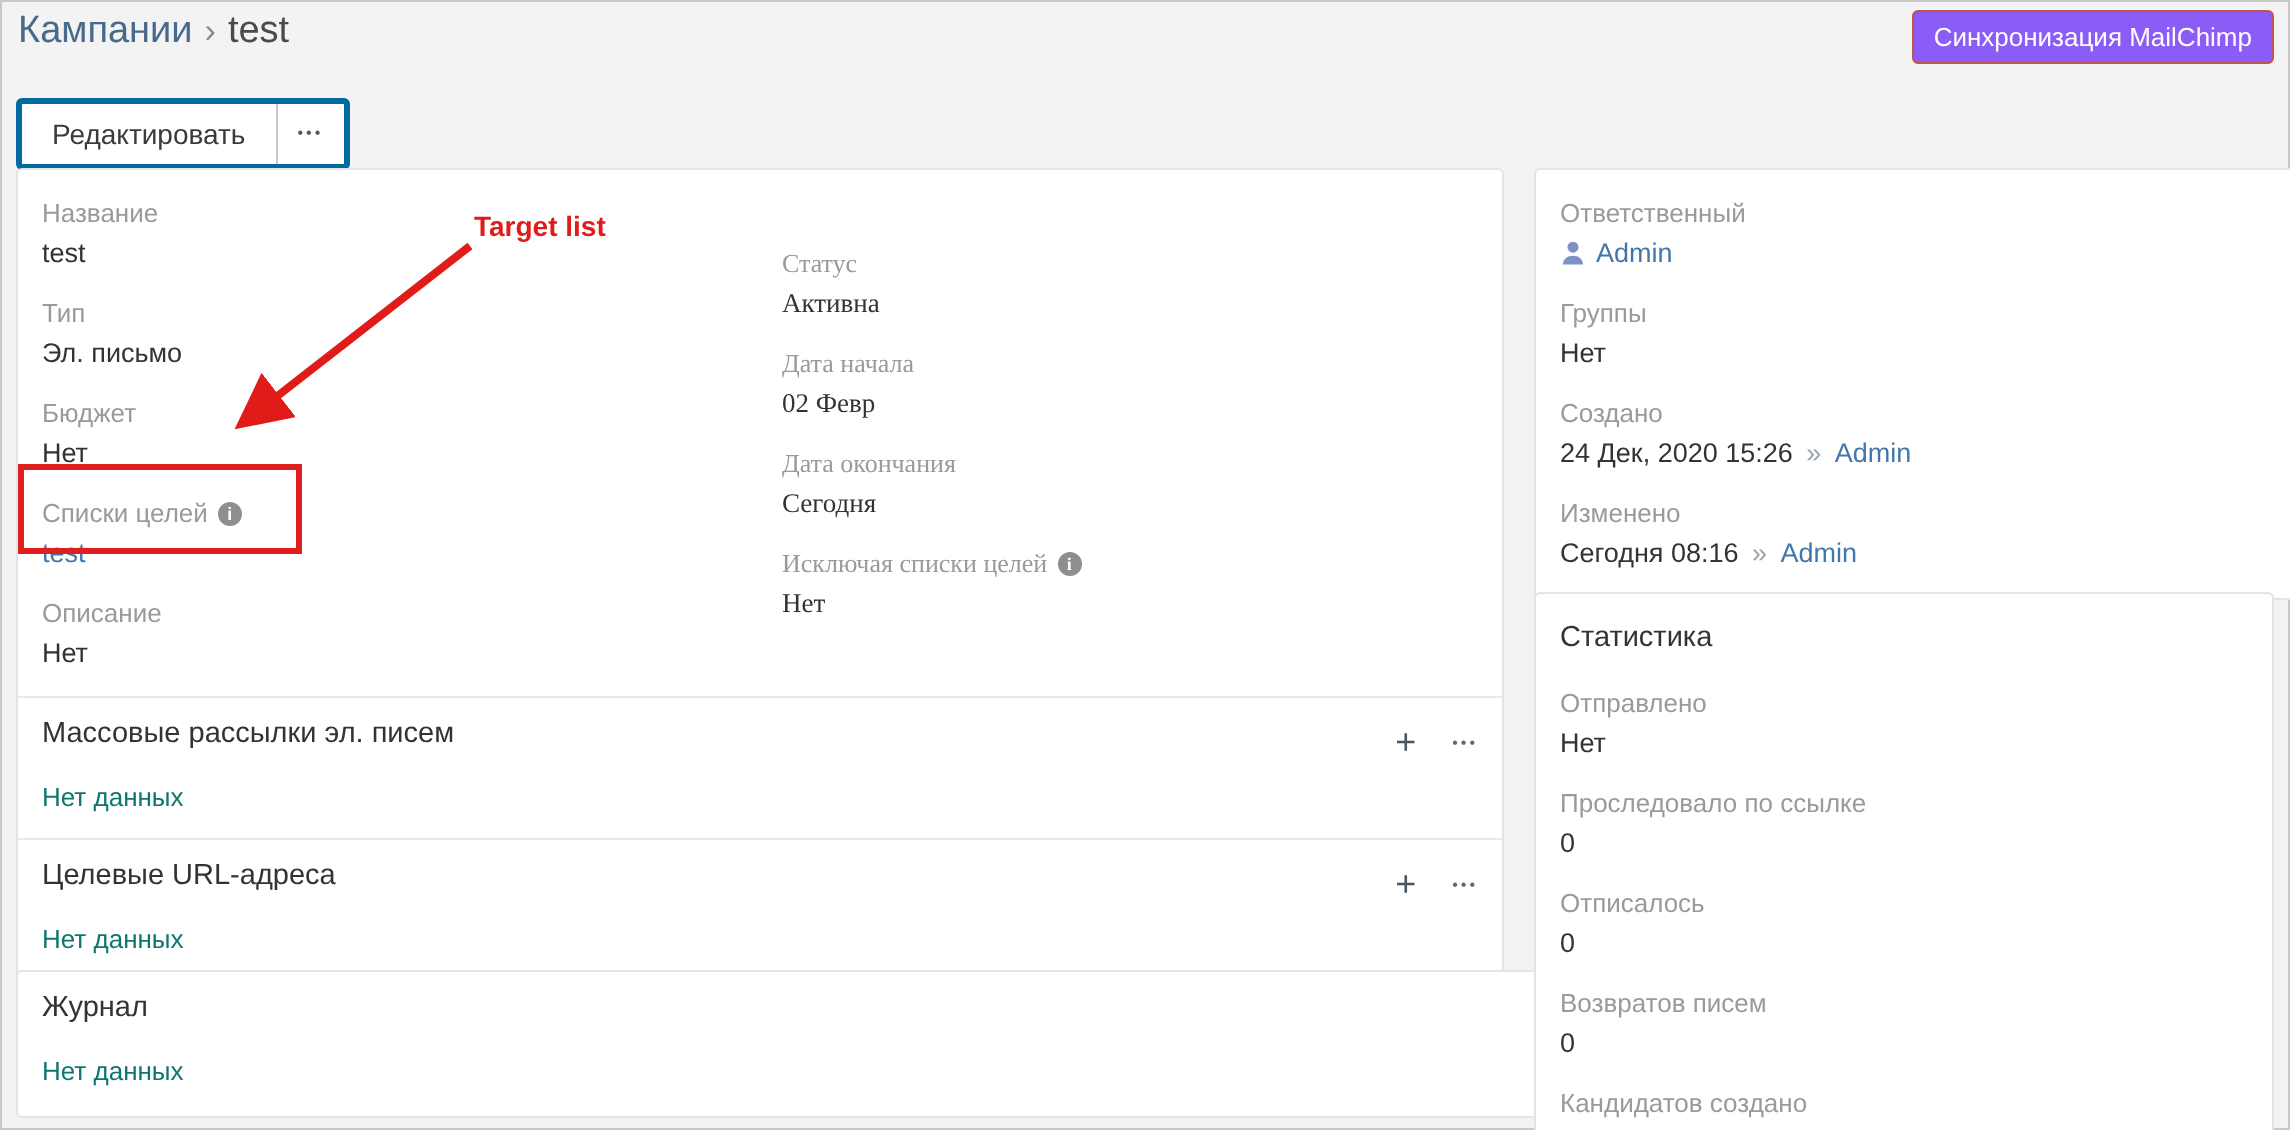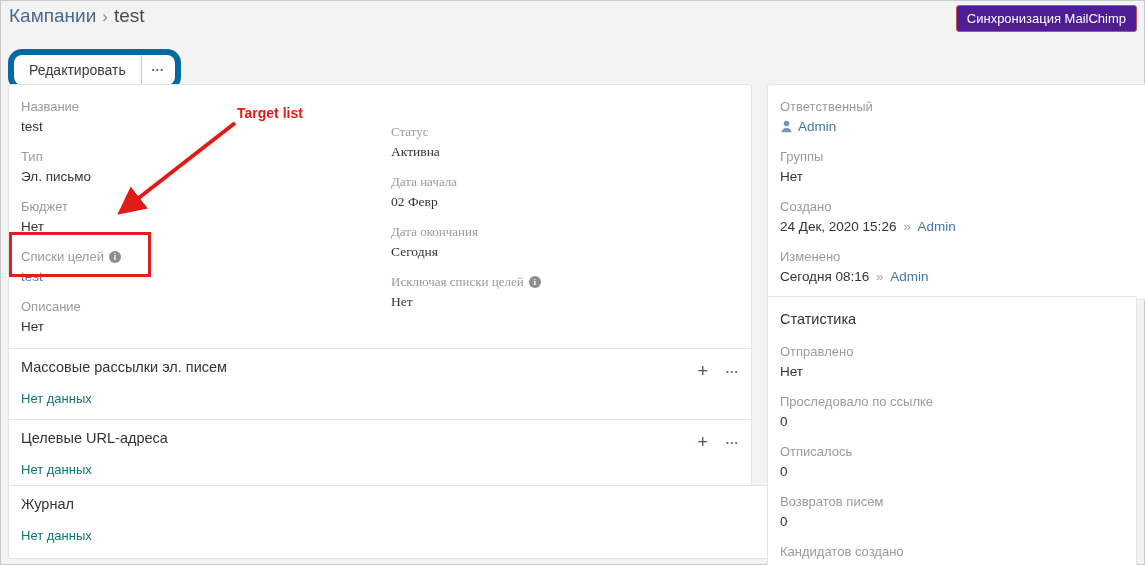--- a/index.html
+++ b/index.html
@@ -13,27 +13,27 @@
     color:#333;
   }
   a { color:#4377ac; text-decoration:none; }
 
   
   .breadcrumb { position:absolute; left:9px; top:5px; font-size:19px; color:#4a4a4a; }
   .breadcrumb .bc-parent { color:#4a6a8c; cursor:pointer; }
   .breadcrumb .bc-sep { color:#8a8a8a; margin:0 6px; font-size:17px; }
   .sync-btn {
     position:absolute; right:8px; top:5px;
-    background:#4c1d95; color:#fff; font-size:13px;
+    background:#8b5cf6; color:#fff; font-size:13px;
     padding:5px 10px; border:1px solid #c4544f; border-radius:3px; cursor:pointer;
   }
 
   
   .toolbar { position:absolute; left:8px; top:49px; display:inline-flex;
-    background:#4c1d95; border:6px solid #0369a1; border-radius:14px; overflow:hidden; }
+    background:#4c1d95; border:3px solid #0369a1; border-radius:3px; overflow:hidden; }
   .btn-seg { padding:7px 15px; font-size:14px; color:#3b3b3b; cursor:pointer; background:#fff; }
   .btn-seg.dots { border-left:1px solid #c9c9c9; padding:7px 10px; display:flex; align-items:center; }
   .dots-glyph { font-size:8px; letter-spacing:1.5px; color:#555; line-height:1; }
 
   
   .card { position:absolute; background:#fff; border:1px solid #e3e4e3; border-radius:3px; }
   .main-card   { left:8px;  top:84px;  width:744px; }
   .stream-card { left:8px;  top:485px; width:812px; }
   .side-card1  { left:767px; top:84px;  width:437px; }
   .side-card2  { left:767px; top:296px; width:370px; height:285px; }

